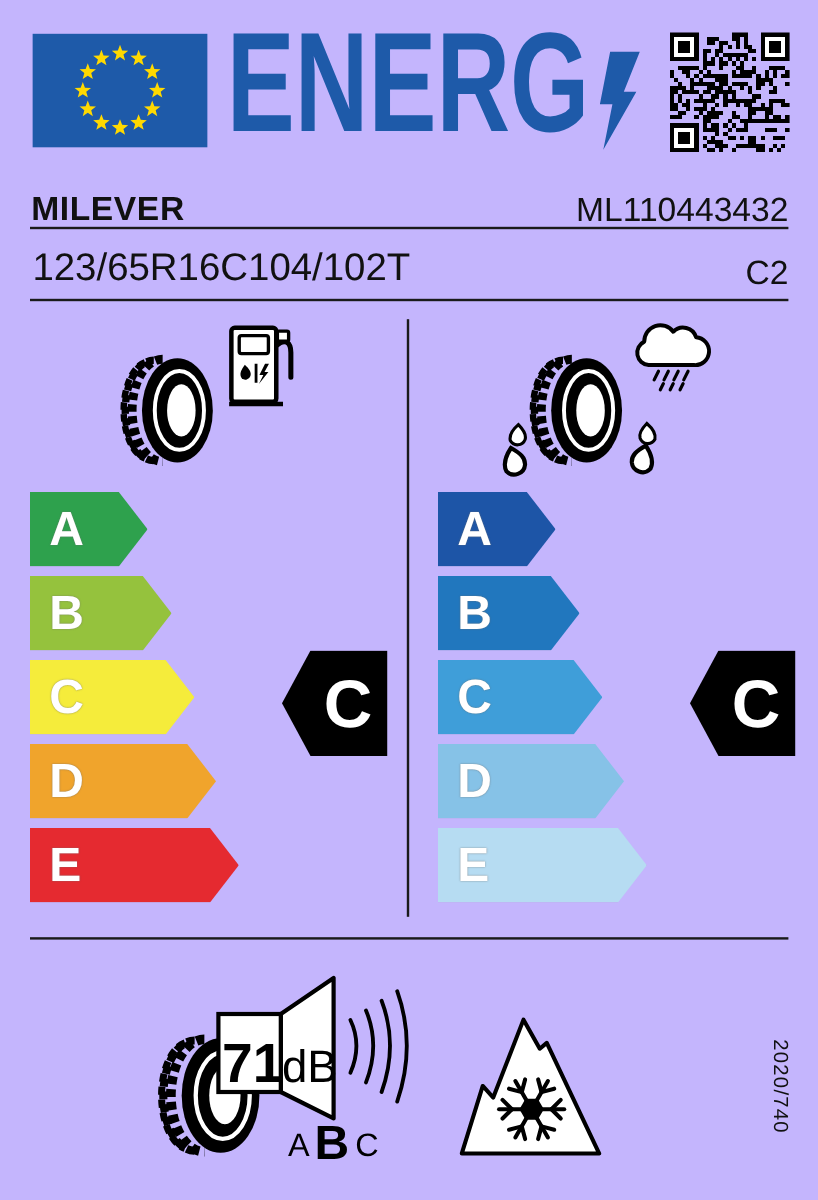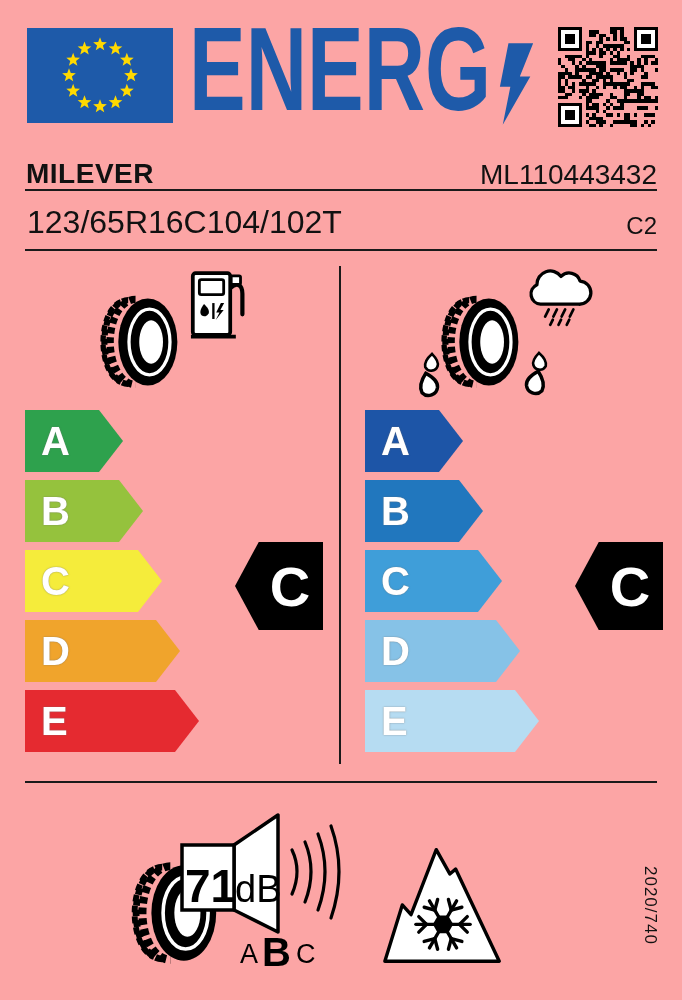--- a/index.html
+++ b/index.html
@@ -1,25 +1,25 @@
 <!DOCTYPE html>
 <html style="--brand-blue: #1E5AA9; --star-yellow: #FFD900;"><head>
 <meta charset="utf-8">
 <style>
   :root{ --brand-blue:#1E5AA9; --star-yellow:#FFD900; }
   html,body{margin:0;padding:0;background:#fff;}
   body{font-family:"Liberation Sans",sans-serif;color:#111;}
-  .label{position:relative;width:682px;height:1000px;background:#fca5a5;overflow:hidden;}
+  .label{position:relative;width:682px;height:1000px;background:#c4b5fd;overflow:hidden;}
   .abs{position:absolute;}
   .energy{left:189px;top:10px;font-size:118px;font-weight:700;line-height:1.0;
           color:var(--brand-blue);transform:scaleX(.72);transform-origin:0 0;letter-spacing:0;}
   .brand{left:26px;top:158px;font-size:28px;font-weight:700;letter-spacing:.5px;}
   .artcode{right:25px;top:159px;font-size:28px;font-weight:400;}
   .sizetext{left:27px;top:204px;font-size:32px;font-weight:400;}
-  .tyreclass{right:25px;top:212px;font-size:24px;font-weight:400;}
+  .tyreclass{right:25px;top:212px;font-size:28px;font-weight:400;}
   .hline{left:25px;width:632px;height:2px;background:#1a1a1a;}
   .vdivider{left:339px;top:266px;width:2px;height:498px;background:#1a1a1a;}
   .scale-col{position:absolute;top:410px;display:flex;flex-direction:column;gap:8px;}
   .arrow{height:62px;display:flex;align-items:center;
          clip-path:polygon(0 0,calc(100% - 24px) 0,100% 50%,calc(100% - 24px) 100%,0 100%);
          filter:drop-shadow(0 0 .6px #8a8a8a);}
   .w0{width:98px}.w1{width:118px}.w2{width:137px}.w3{width:155px}.w4{width:174px}
   .arrow-letter{padding-left:16px;font-size:40px;font-weight:600;color:#fff;
                 text-shadow:0 0 1.5px rgba(110,110,110,.85);}
   .rating-arrow{position:absolute;top:542px;width:88px;height:88px;background:#000;color:#fff;

